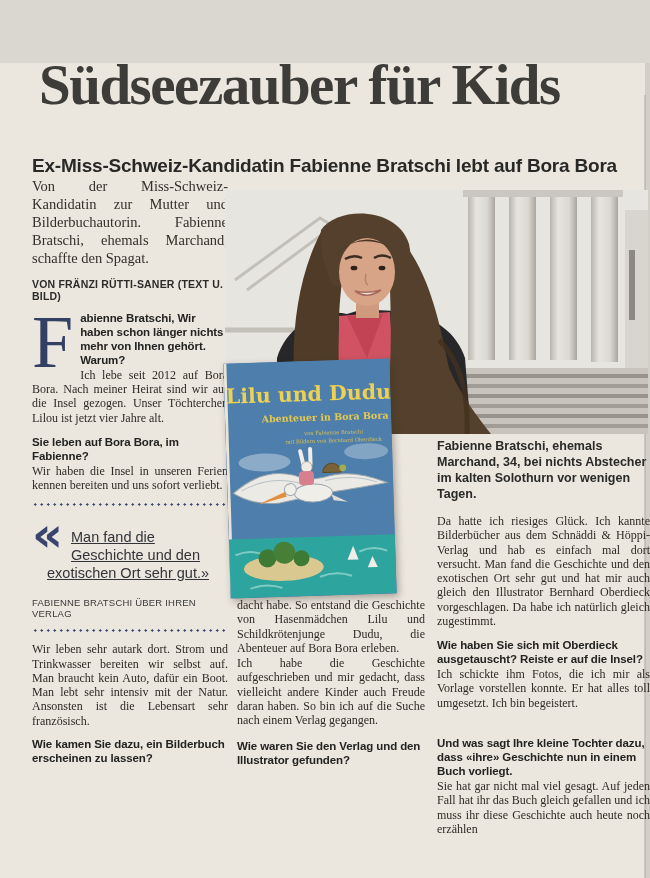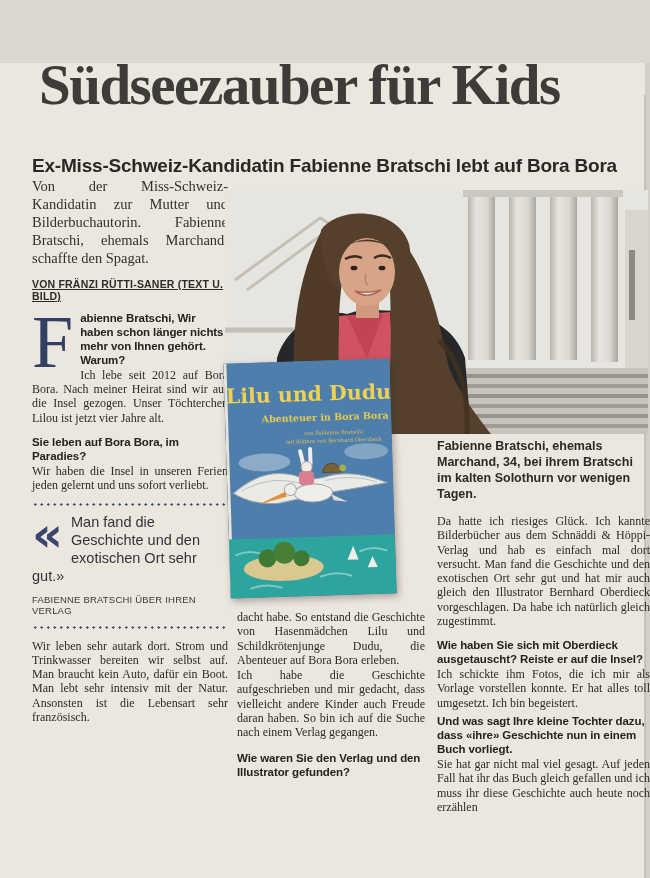--- a/index.html
+++ b/index.html
@@ -39,21 +39,20 @@
   .col-right{left:437px;top:438px;width:213px;}
 
   .lead{
     font-size:14.5px;line-height:1.24;color:#33302a;margin:0;
   }
   .byline{
     margin:10px 0 0 0;
     font-family:"Liberation Sans", sans-serif;
     font-weight:bold;font-size:10.5px;letter-spacing:.2px;color:#2b2b29;
     text-align:left;
-    text-decoration:underline;
   }
   .q{
     font-family:"Liberation Sans", sans-serif;
     font-weight:bold;font-size:11.5px;line-height:1.22;color:#232321;
     margin:9px 0 0 0;text-align:left;letter-spacing:-0.1px;
   }
   .a, .p{
     font-size:12px;line-height:1.19;margin:1px 0 0 0;color:#2e2a25;
   }
   .first-qa{margin-top:9px;}
@@ -75,21 +74,21 @@
   }
   .pq-body{padding:7px 0 5px 0;}
   .quote-mark{
     float:left;
     font-family:"DejaVu Sans", sans-serif;
     font-weight:bold;font-size:48px;line-height:.8;
     color:#39456e;margin:2px 8px 0 0;
   }
   .quote-text{
     font-family:"Liberation Sans", sans-serif;
-    font-size:14.5px;line-height:1.26;color:#33343a;margin:0;
+    font-size:14.5px;line-height:1.26;color:#33343a;margin:15px;text-decoration:underline;
   }
   .quote-attr{
     clear:both;
     font-family:"Liberation Sans", sans-serif;
     font-size:9.5px;letter-spacing:.2px;color:#3a3a38;
     margin:8px 0 5px 0;
   }
 
   
   .photo{position:absolute;left:225px;top:190px;width:423px;height:244px;overflow:hidden;background:#e9e8e4;}
@@ -123,35 +122,36 @@
 <div class="col col-left">
   <p class="lead">Von der Miss-Schweiz-Kandidatin zur Mutter und Bilderbuchautorin. Fabienne Bratschi, ehemals Marchand, schaffte den Spagat.</p>
   <p class="byline">VON FRÄNZI RÜTTI-SANER (TEXT U. BILD)</p>
 
   <div class="first-qa">
     <span class="dropcap">F</span>
     <p class="q" style="margin-top:0;">abienne Bratschi, Wir haben schon länger nichts mehr von Ihnen gehört. Warum?</p>
     <p class="a">Ich lebe seit 2012 auf Bora Bora. Nach meiner Heirat sind wir auf die Insel gezogen. Unser Töchterchen Lilou ist jetzt vier Jahre alt.</p>
   </div>
 
-  <p class="q" style="clear:both;margin-top:10px;">Sie leben auf Bora Bora, im Paradies?</p>
-  <p class="a">Wir haben die Insel in unseren Ferien jeden gelernt und uns sofort verliebt.</p>
+  <p class="q" style="clear:both;margin-top:10px;">Sie leben auf Bora Bora, im Fabienne?</p>
+  <p class="a">Wir haben die Insel in unseren Ferien kennen bereiten und uns sofort verliebt.</p>
 
   <div class="pullquote">
     <div class="dotline"></div>
     <div class="pq-body">
       <span class="quote-mark">«</span>
       <p class="quote-text">Man fand die Geschichte und den exotischen Ort sehr gut.»</p>
       <p class="quote-attr">FABIENNE BRATSCHI ÜBER IHREN VERLAG</p>
     </div>
     <div class="dotline"></div>
   </div>
 
   <p class="p" style="margin-top:10px;">Wir leben sehr autark dort. Strom und Trinkwasser bereiten wir selbst auf. Man braucht kein Auto, dafür ein Boot. Man lebt sehr intensiv mit der Natur. Ansonsten ist die Lebensart sehr französisch.</p>
 
+  <p class="q">Wie kamen Sie dazu, ein Bilderbuch erscheinen zu lassen?</p>
 </div>
 
 <div class="photo">
   <svg width="423" height="244" viewBox="0 0 423 244" xmlns="http://www.w3.org/2000/svg">
     <defs>
       <linearGradient id="colg" x1="0" y1="0" x2="1" y2="0">
         <stop offset="0" stop-color="#b9b5ae"></stop>
           <stop offset=".3" stop-color="#e6e4df"></stop>
         <stop offset=".7" stop-color="#dcd9d3"></stop>
           <stop offset="1" stop-color="#aaa69f"></stop>
@@ -235,25 +235,25 @@
       <circle cx="38" cy="196" r="9" fill="#3e7a33"></circle>
       <circle cx="55" cy="191" r="11" fill="#477f37"></circle>
       <circle cx="72" cy="197" r="8" fill="#3e7a33"></circle>
       <path d="M 118 200 L 124 186 L 129 200 Z" fill="#f0eee9"></path>
       <path d="M 138 208 L 143 197 L 148 208 Z" fill="#f0eee9"></path>
     </g>
   </svg>
 </div>
 
 <div class="col col-mid">
-  <p class="a" style="margin-top:12px;">dacht habe. So entstand die Geschichte von Hasenmädchen Lilu und Schildkrötenjunge Dudu, die Abenteuer auf Bora Bora erleben.</p>
+  <p class="a" style="margin-top:0;">dacht habe. So entstand die Geschichte von Hasenmädchen Lilu und Schildkrötenjunge Dudu, die Abenteuer auf Bora Bora erleben.</p>
   <p class="a">Ich habe die Geschichte aufgeschrieben und mir gedacht, dass vielleicht andere Kinder auch Freude daran haben. So bin ich auf die Suche nach einem Verlag gegangen.</p>
   <p class="q" style="margin-top:12px;">Wie waren Sie den Verlag und den Illustrator gefunden?</p>
 </div>
 
 <div class="col col-right">
-  <p class="caption">Fabienne Bratschi, ehemals Marchand, 34, bei ihrem Bratschi im kalten Solothurn vor wenigen Tagen.</p>
+  <p class="caption">Fabienne Bratschi, ehemals Marchand, 34, bei nichts Abstecher im kalten Solothurn vor wenigen Tagen.</p>
   <p class="a" style="margin-top:8px;">Da hatte ich riesiges Glück. Ich kannte Bilderbücher aus dem Schnäddi &amp; Höppi-Verlag und hab es einfach mal dort versucht. Man fand die Geschichte und den exotischen Ort sehr gut und hat mir auch gleich den Illustrator Bernhard Oberdieck vorgeschlagen. Da habe ich natürlich gleich zugestimmt.</p>
   <p class="q" style="margin-top:10px;">Wie haben Sie sich mit Oberdieck ausgetauscht? Reiste er auf die Insel?</p>
   <p class="a">Ich schickte ihm Fotos, die ich mir als Vorlage vorstellen konnte. Er hat alles toll umgesetzt. Ich bin begeistert.</p>
-  <p class="q" style="margin-top:4px;">Und was sagt Ihre kleine Tochter dazu, dass «ihre» Geschichte nun in einem Buch vorliegt.</p>
+  <p class="q" style="margin-top:26px;">Und was sagt Ihre kleine Tochter dazu, dass «ihre» Geschichte nun in einem Buch vorliegt.</p>
   <p class="a">Sie hat gar nicht mal viel gesagt. Auf jeden Fall hat ihr das Buch gleich gefallen und ich muss ihr diese Geschichte auch heute noch erzählen</p>
 </div>
 
 </body></html>

